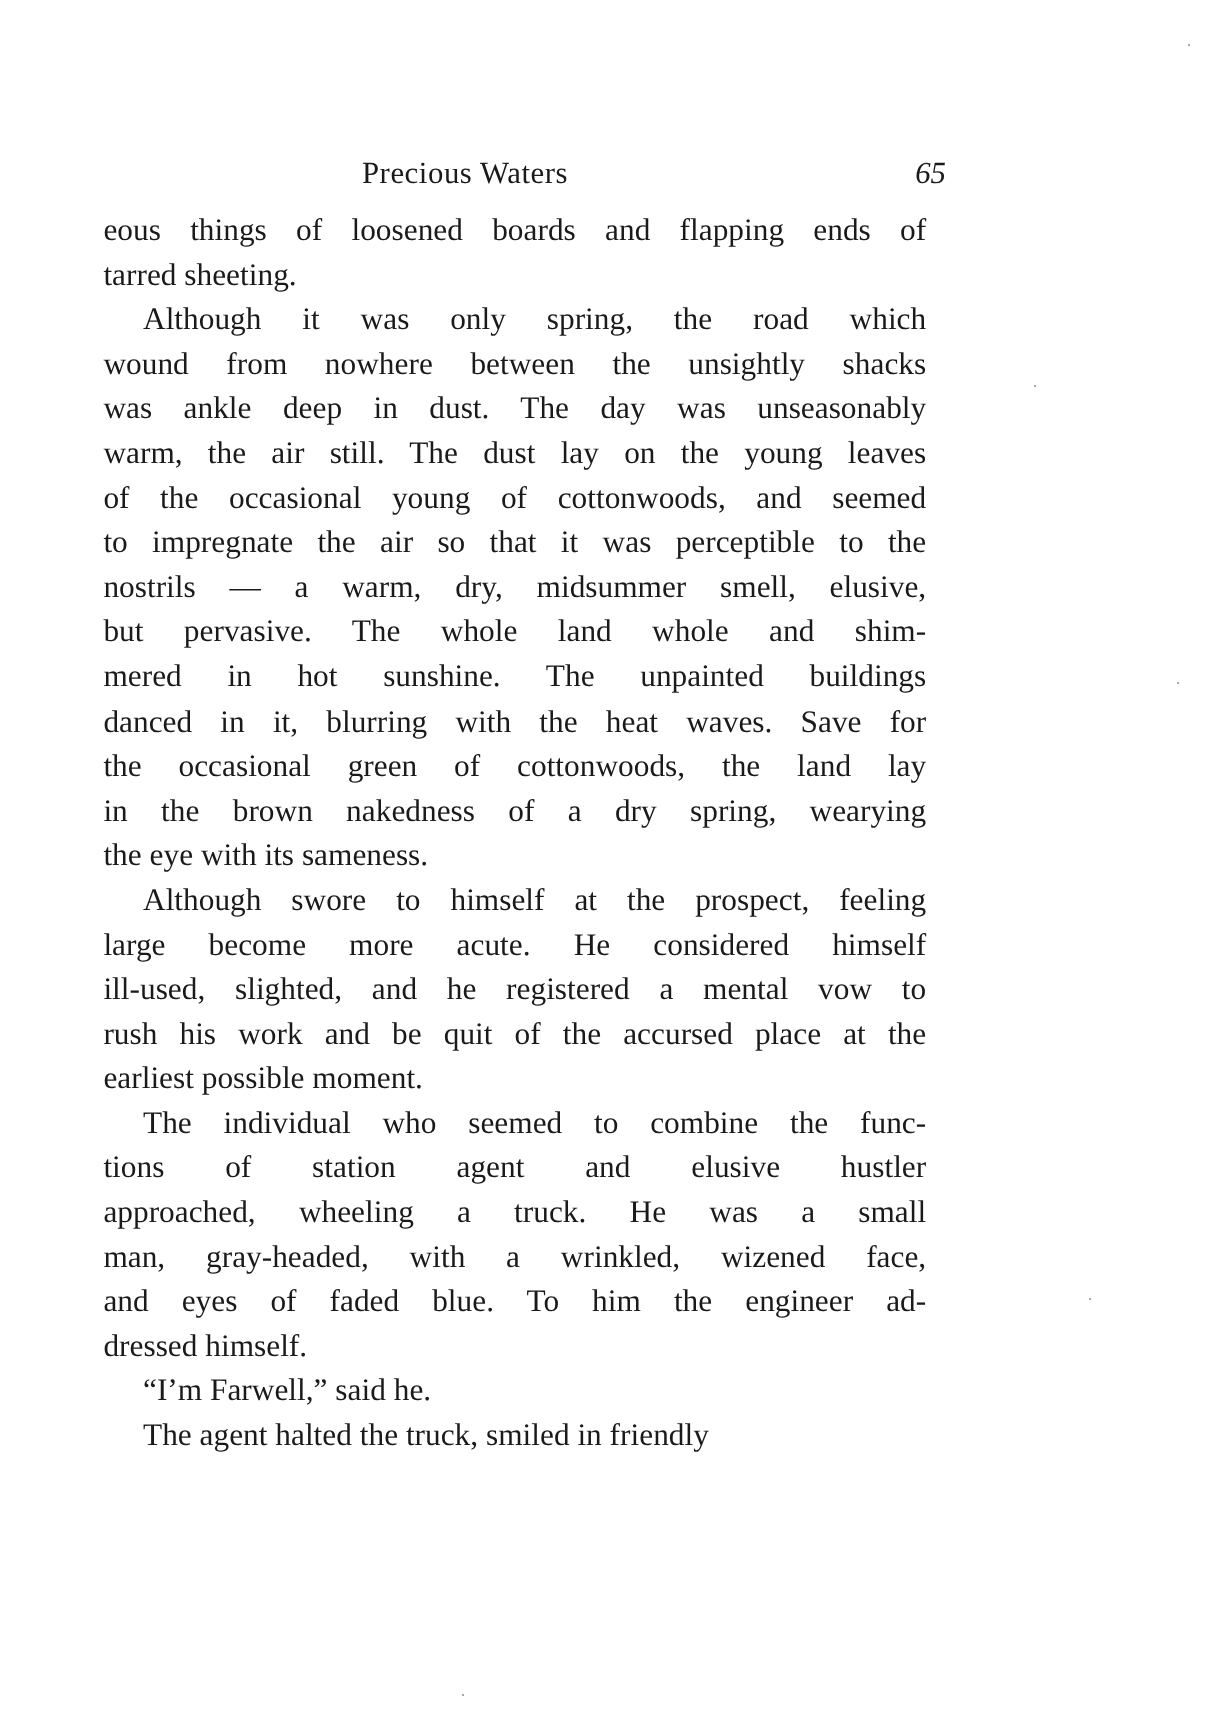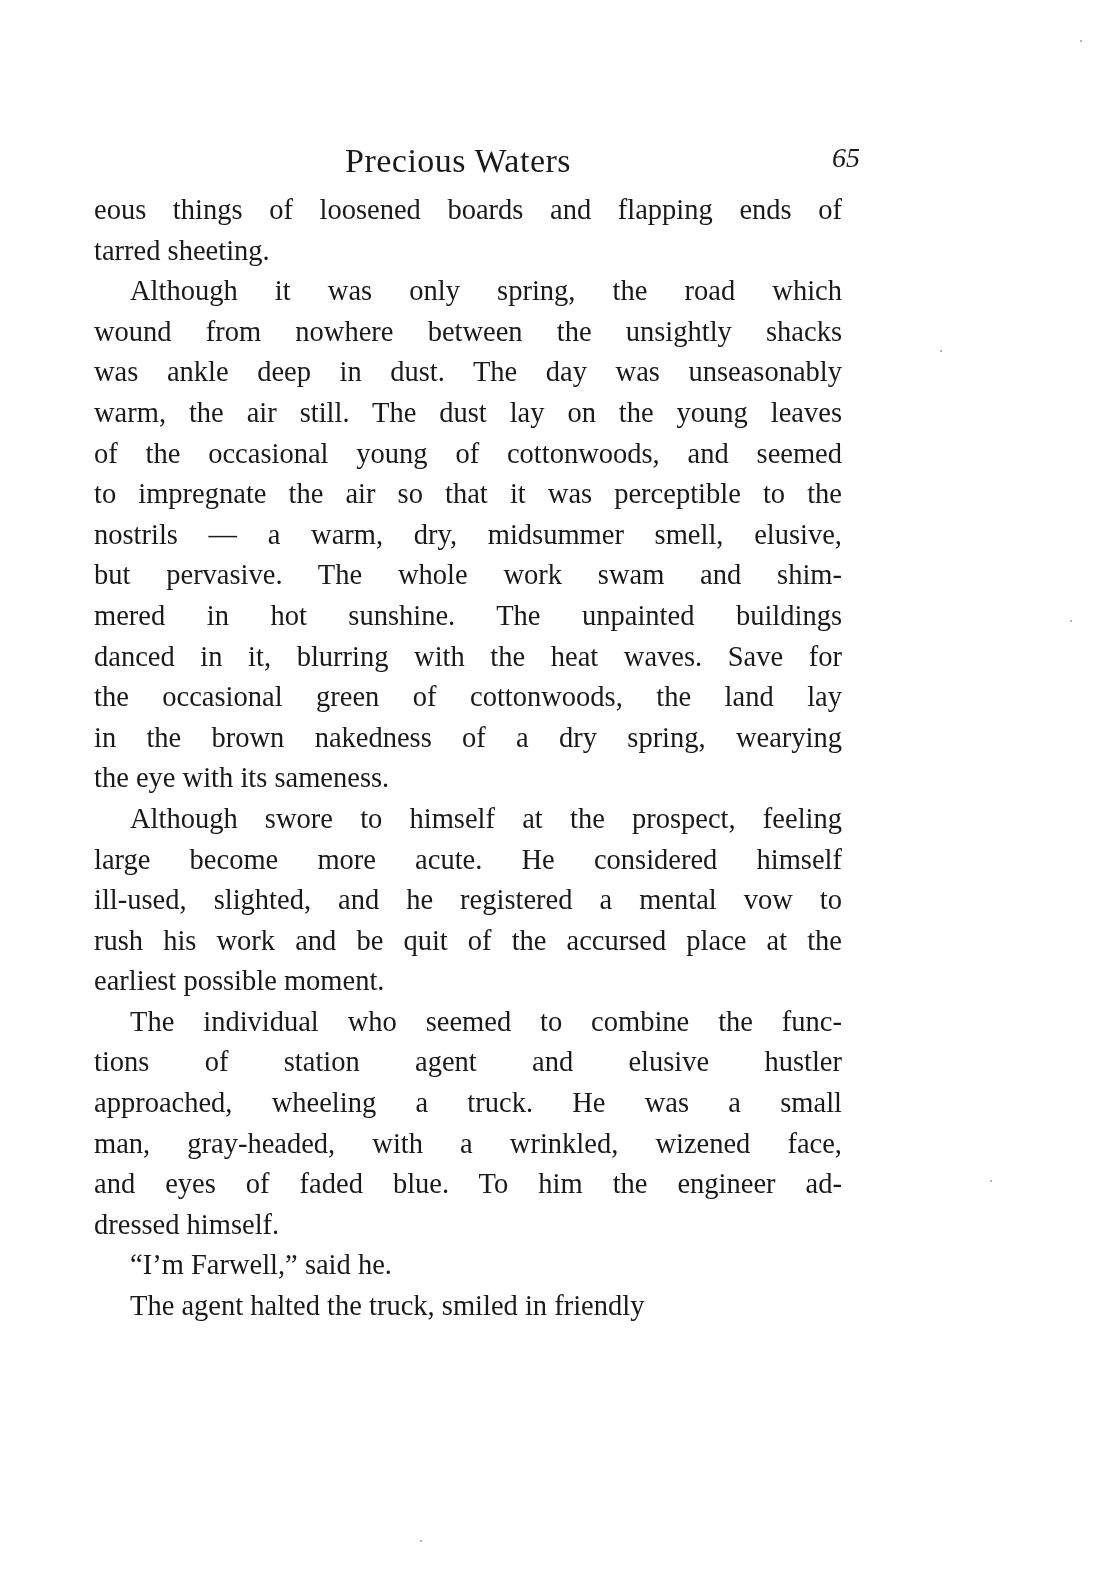--- a/index.html
+++ b/index.html
@@ -6,22 +6,22 @@
   body {
     width: 1100px; height: 1575px; background: #ffffff;
     position: relative; overflow: hidden;
     font-family: "Liberation Serif", "DejaVu Serif", serif;
     color: #1a1a1a;
   }
   .header {
     position: absolute; top: 142px; left: 110px; width: 750px; height: 50px;
   }
   .running-title {
-    position: absolute; left: 235px; top: 0;
-    font-size: 34px; letter-spacing: 0.5px;
+    position: absolute; left: 219px; top: 0;
+    font-size: 28px; letter-spacing: 0.5px;
   }
   .page-number {
     position: absolute; right: 0; top: 0; font-size: 28px; font-style: italic;
   }
   .body-text {
     position: absolute; top: 190px; left: 94px; width: 748px;
     font-size: 28.5px; line-height: 40.6px;
   }
   .line {
     display: block; white-space: nowrap;
@@ -46,21 +46,21 @@
       <span class="line last">tarred sheeting.</span>
     </div>
     <div>
       <span class="line indent">Although it was only spring, the road which</span>
       <span class="line">wound from nowhere between the unsightly shacks</span>
       <span class="line">was ankle deep in dust.  The day was unseasonably</span>
       <span class="line">warm, the air still.  The dust lay on the young leaves</span>
       <span class="line">of the occasional young of cottonwoods, and seemed</span>
       <span class="line">to impregnate the air so that it was perceptible to the</span>
       <span class="line">nostrils — a warm, dry, midsummer smell, elusive,</span>
-      <span class="line">but pervasive.  The whole work swam and shim-</span>
+      <span class="line">but pervasive.  The whole land whole and shim-</span>
       <span class="line">mered in hot sunshine.  The unpainted buildings</span>
       <span class="line">danced in it, blurring with the heat waves.  Save for</span>
       <span class="line">the occasional green of cottonwoods, the land lay</span>
       <span class="line">in the brown nakedness of a dry spring, wearying</span>
       <span class="line last">the eye with its sameness.</span>
     </div>
     <div>
       <span class="line indent">Although swore to himself at the prospect, feeling</span>
       <span class="line">large become more acute.  He considered himself</span>
       <span class="line">ill-used, slighted, and he registered a mental vow to</span>

